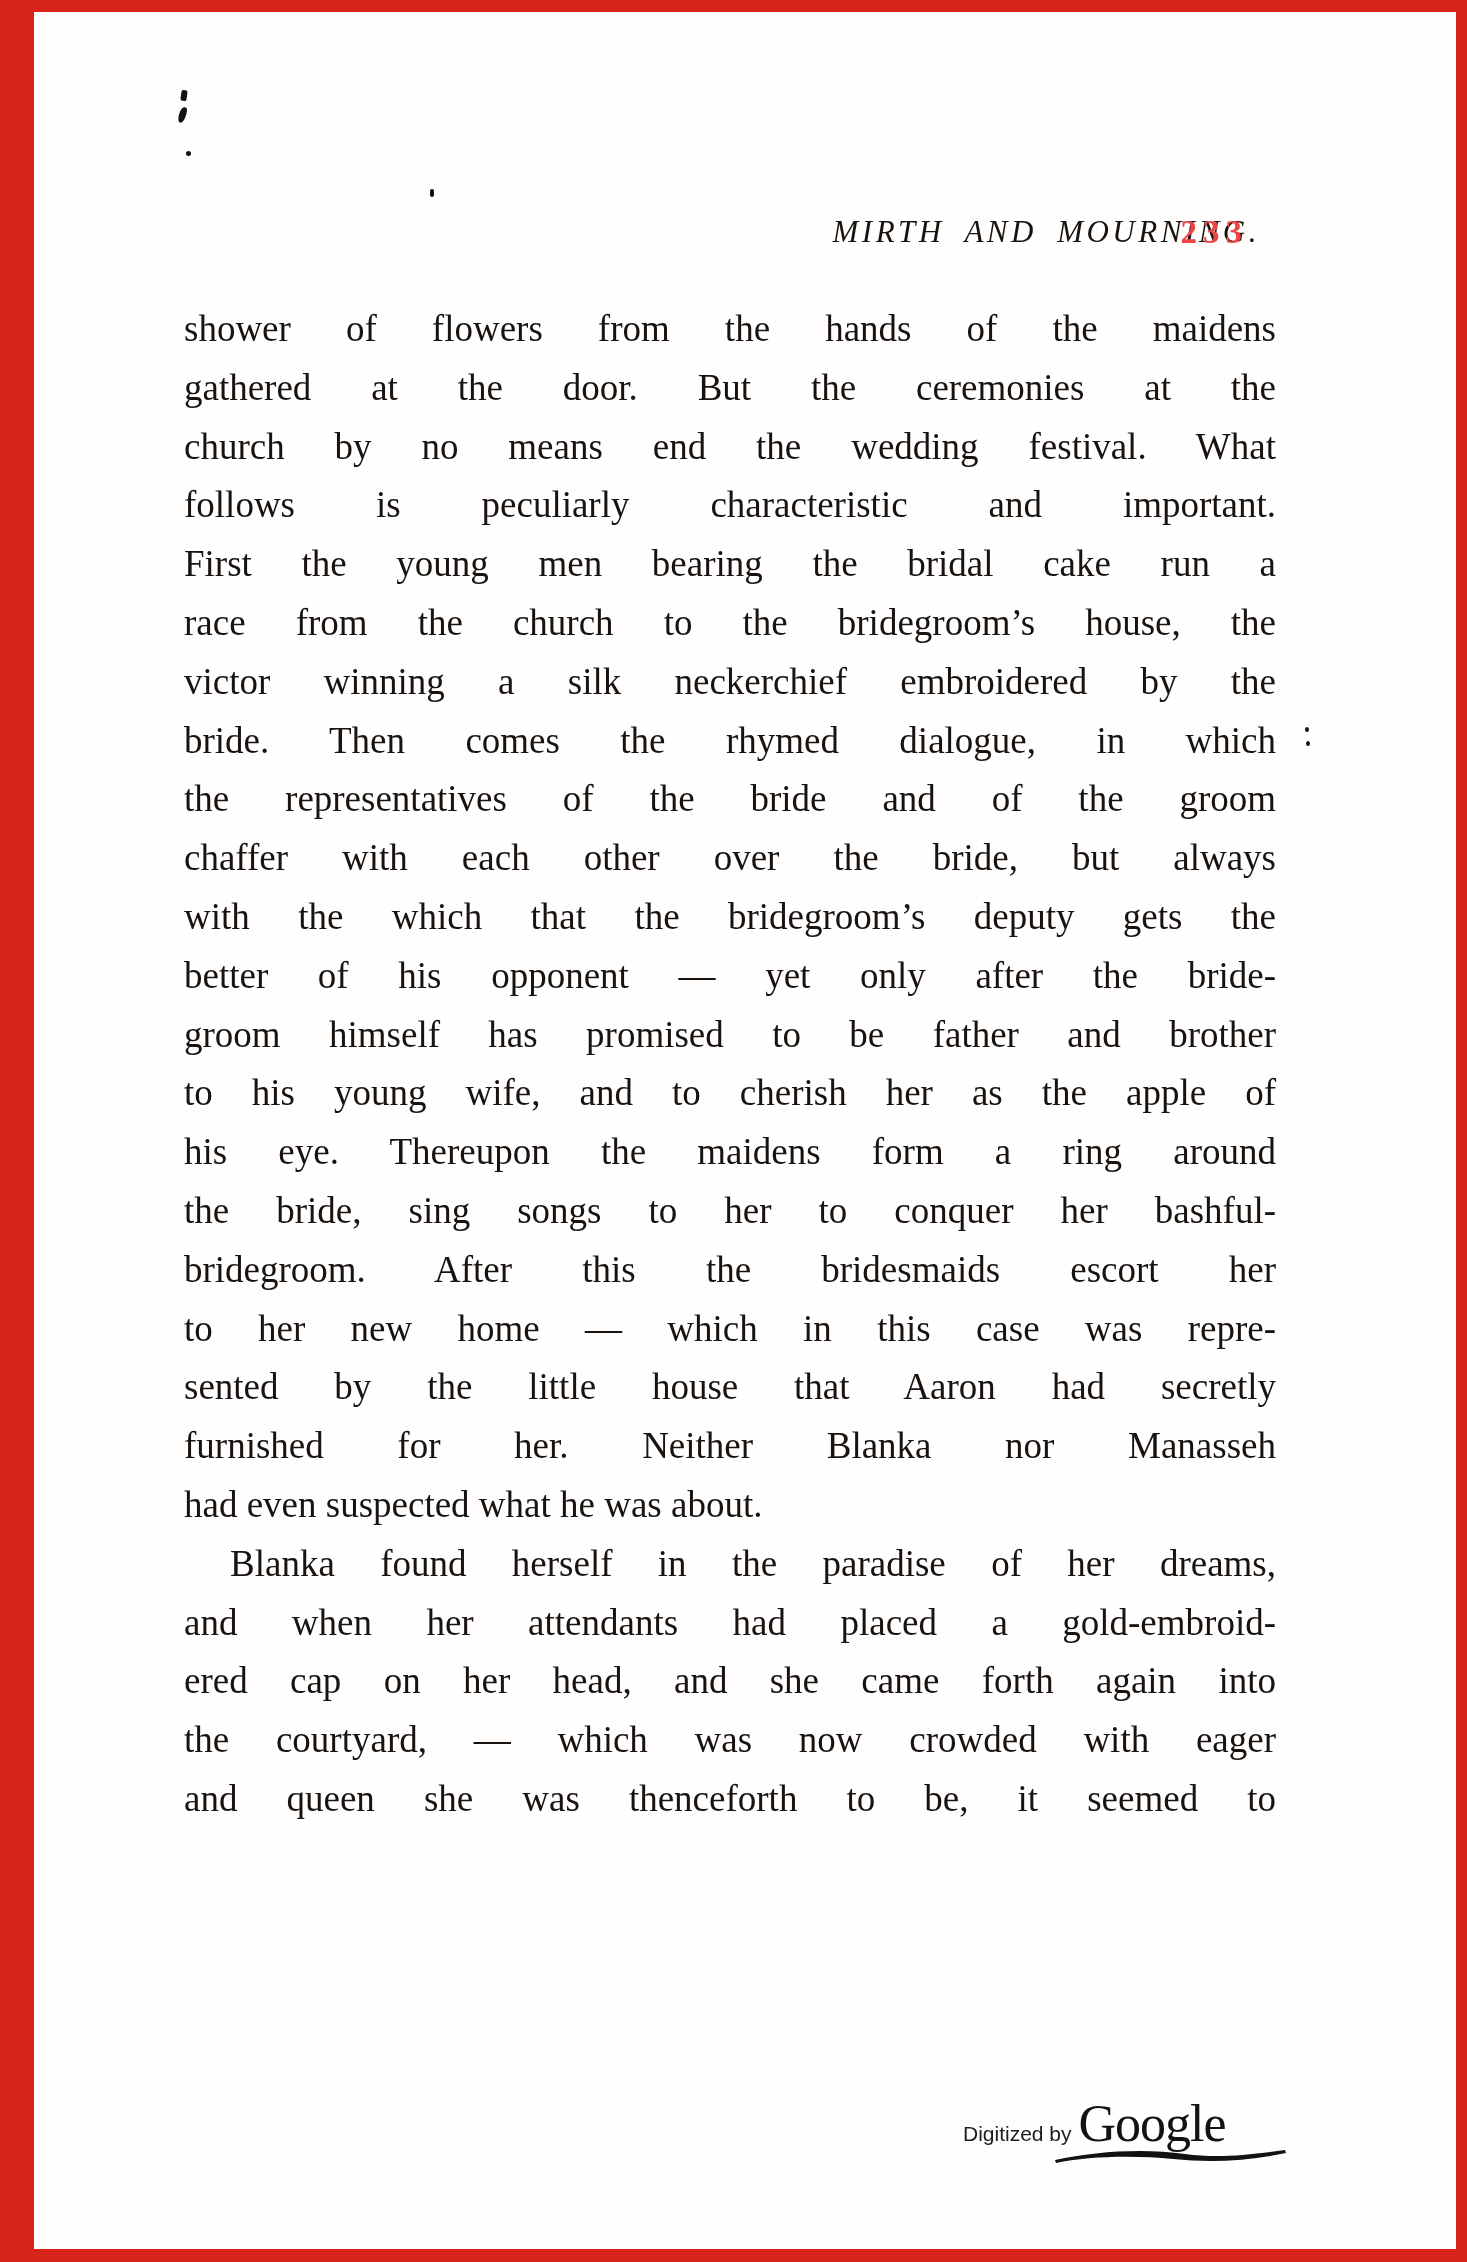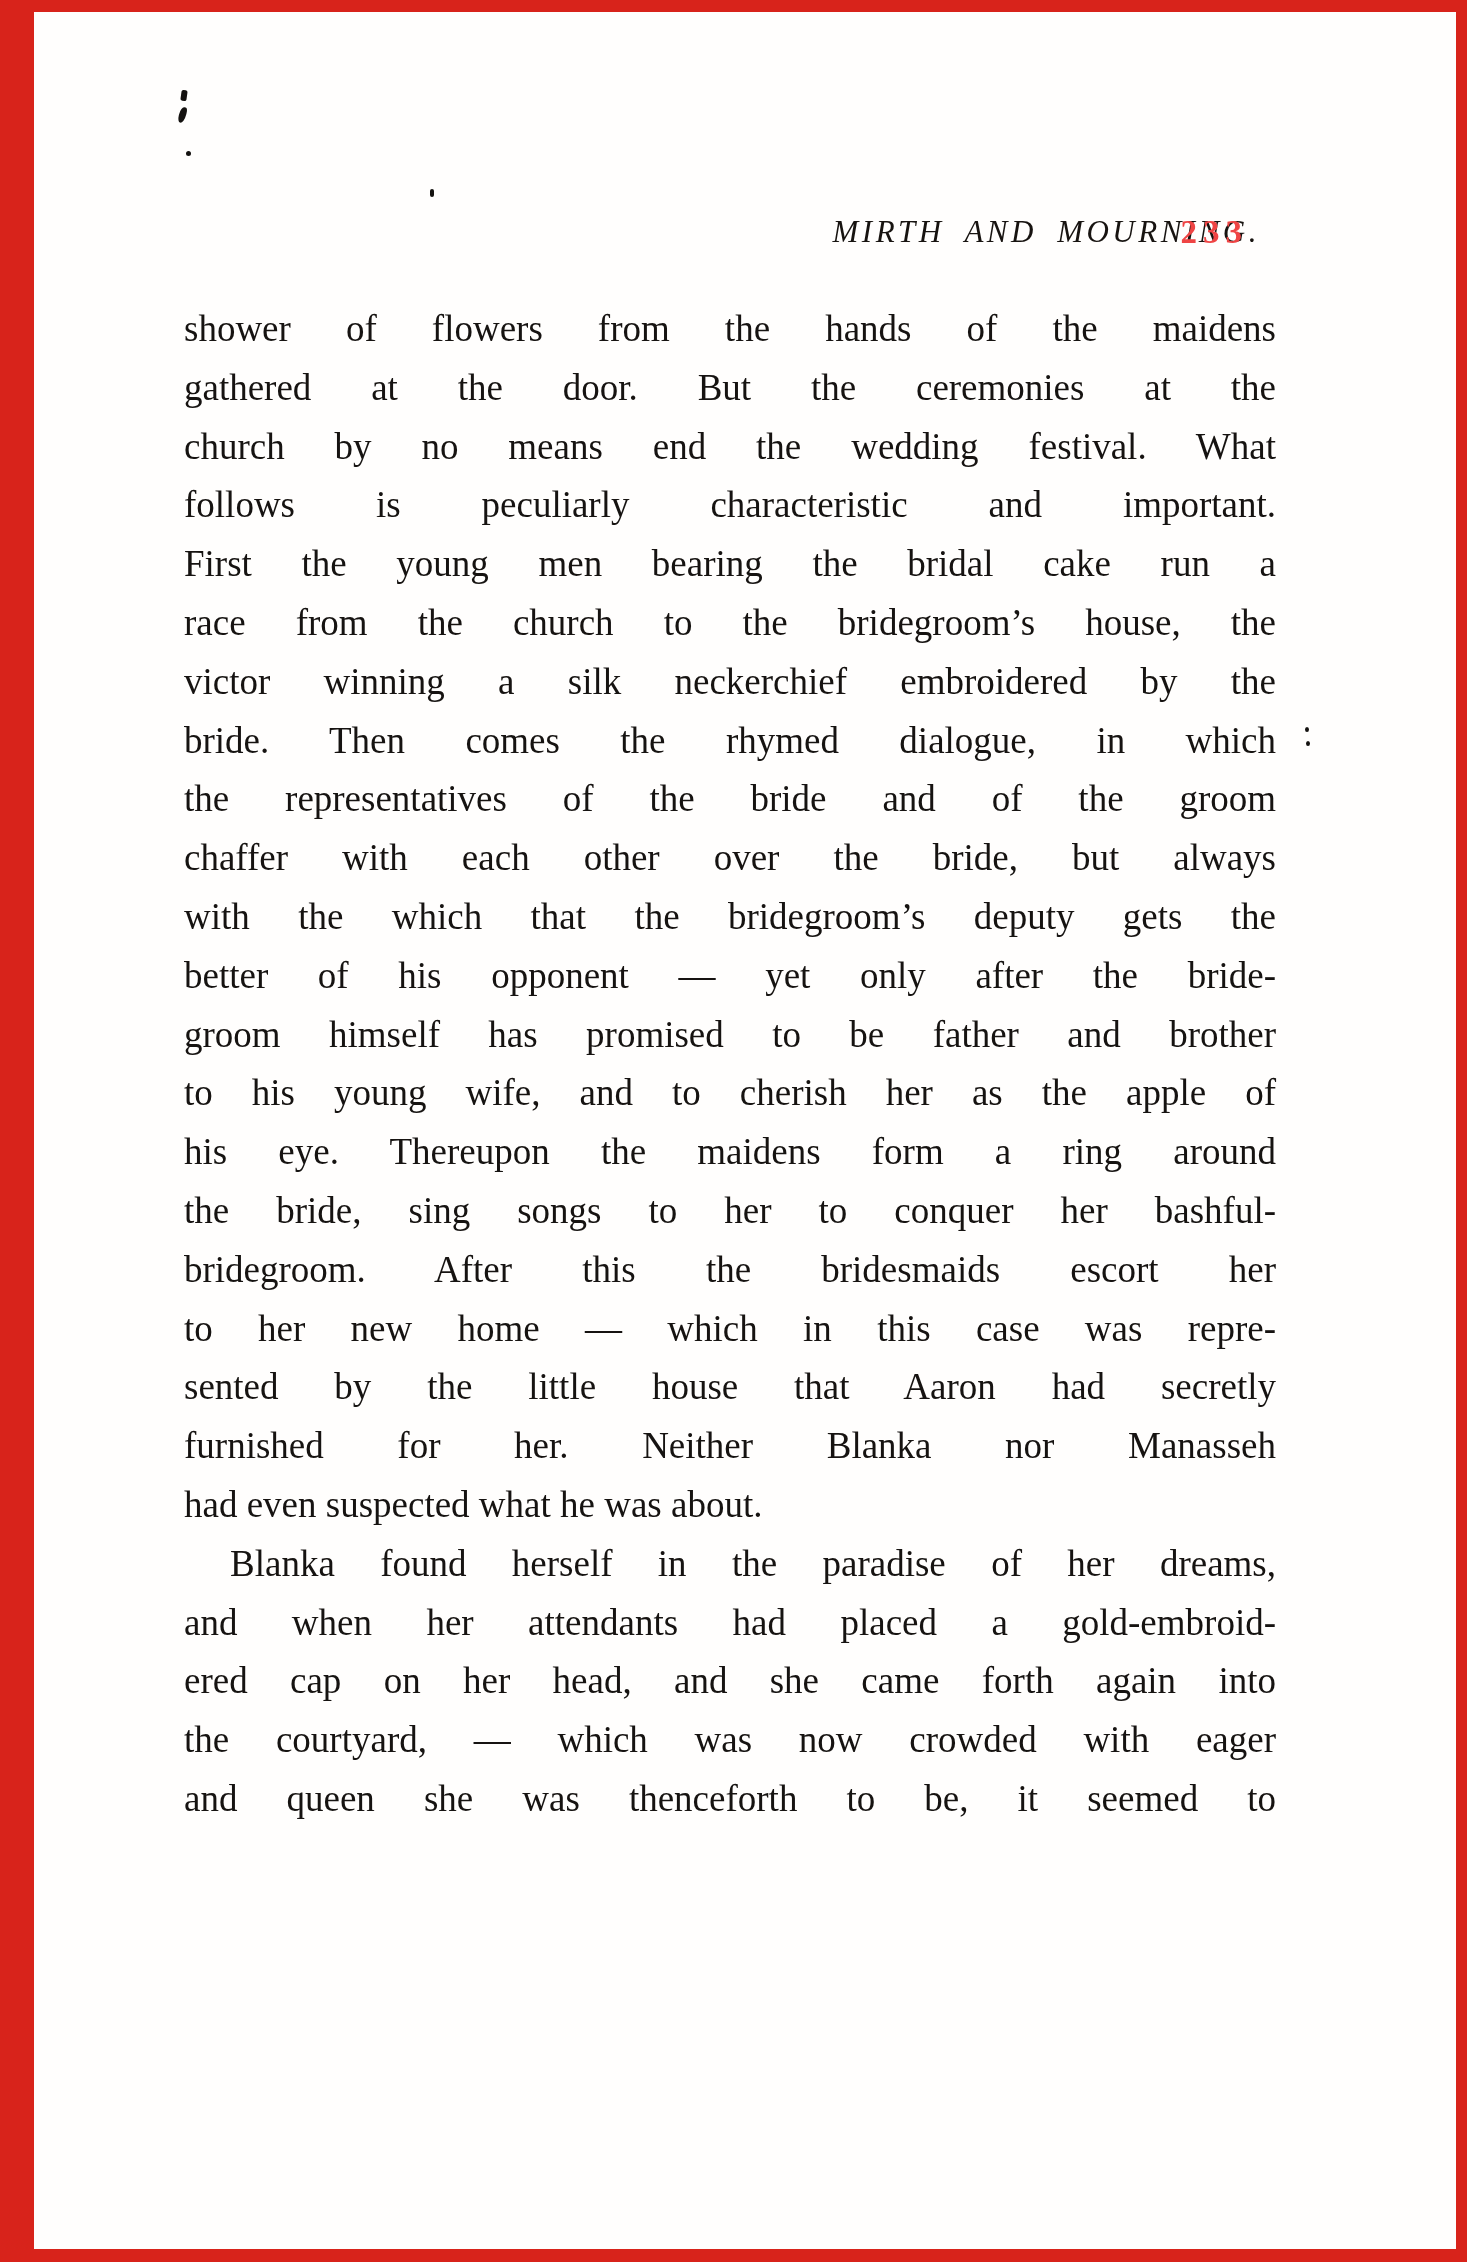--- a/index.html
+++ b/index.html
@@ -105,14 +105,21 @@
       <div class="line">sented by the little house that Aaron had secretly</div>
       <div class="line">furnished for her.  Neither Blanka nor Manasseh</div>
       <div class="line last">had even suspected what he was about.</div>
       <div class="line indent">Blanka found herself in the paradise of her dreams,</div>
       <div class="line">and when her attendants had placed a gold-embroid-</div>
       <div class="line">ered cap on her head, and she came forth again into</div>
       <div class="line">the courtyard, — which was now crowded with eager</div>
       <div class="line">and queen she was thenceforth to be, it seemed to</div>
     </div>
 
+  <div class="footer">
+    <span class="digitized">Digitized by</span>
+    <span class="google-logo">Google</span>
+    <svg class="swash" viewBox="0 0 235 20" preserveAspectRatio="none">
+      <path d="M2 14 C 42 5, 92 2, 132 8 C 162 12, 190 10, 232 4 L 233 7 C 195 15, 158 17, 120 13 C 82 9, 34 10, 3 17 Z" fill="#141210"></path>
+    </svg>
+  </div>
 
 </div>
 
 </body></html>

